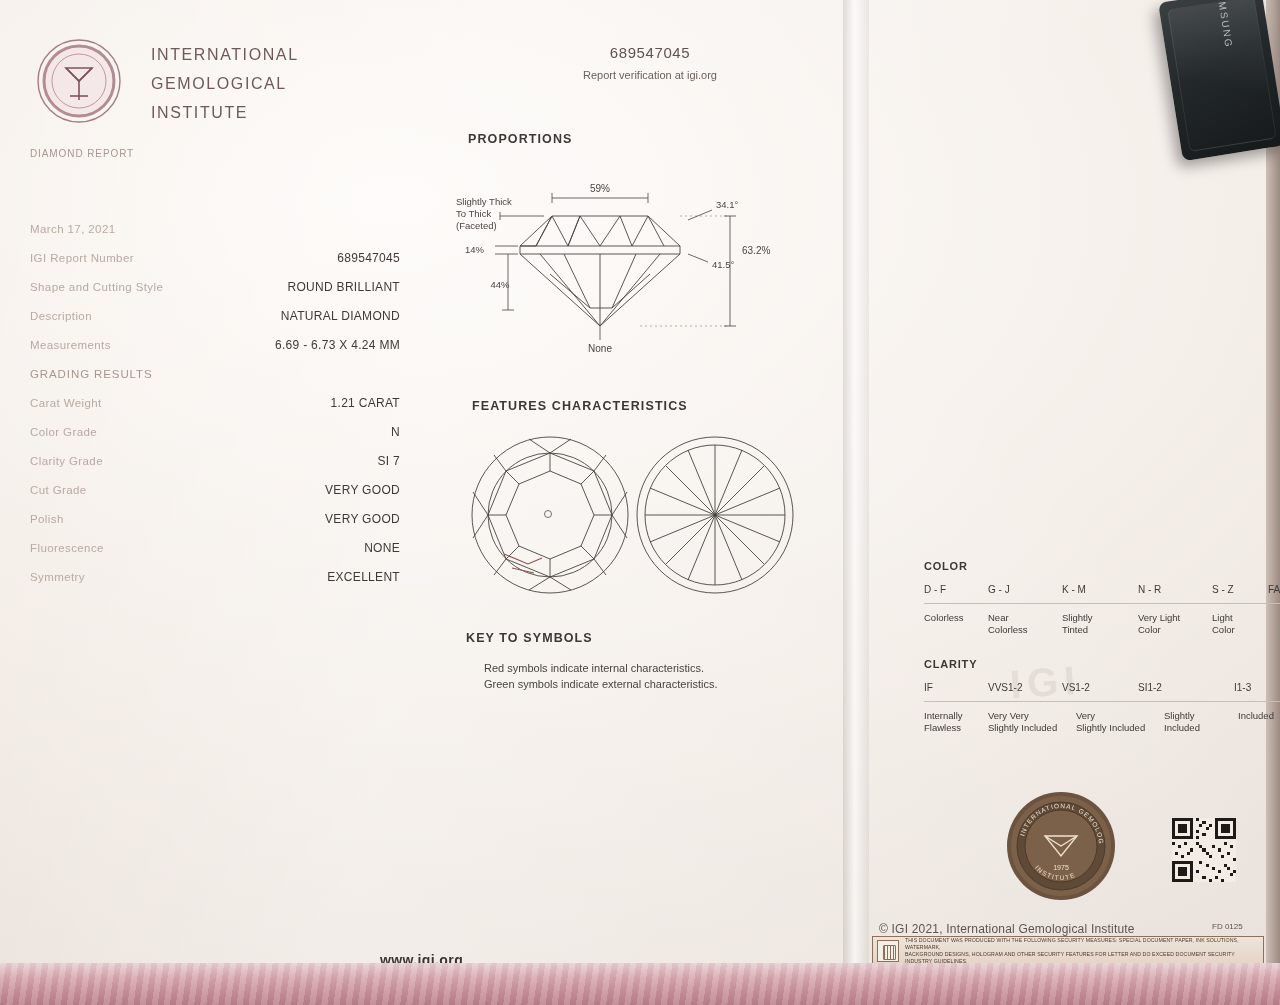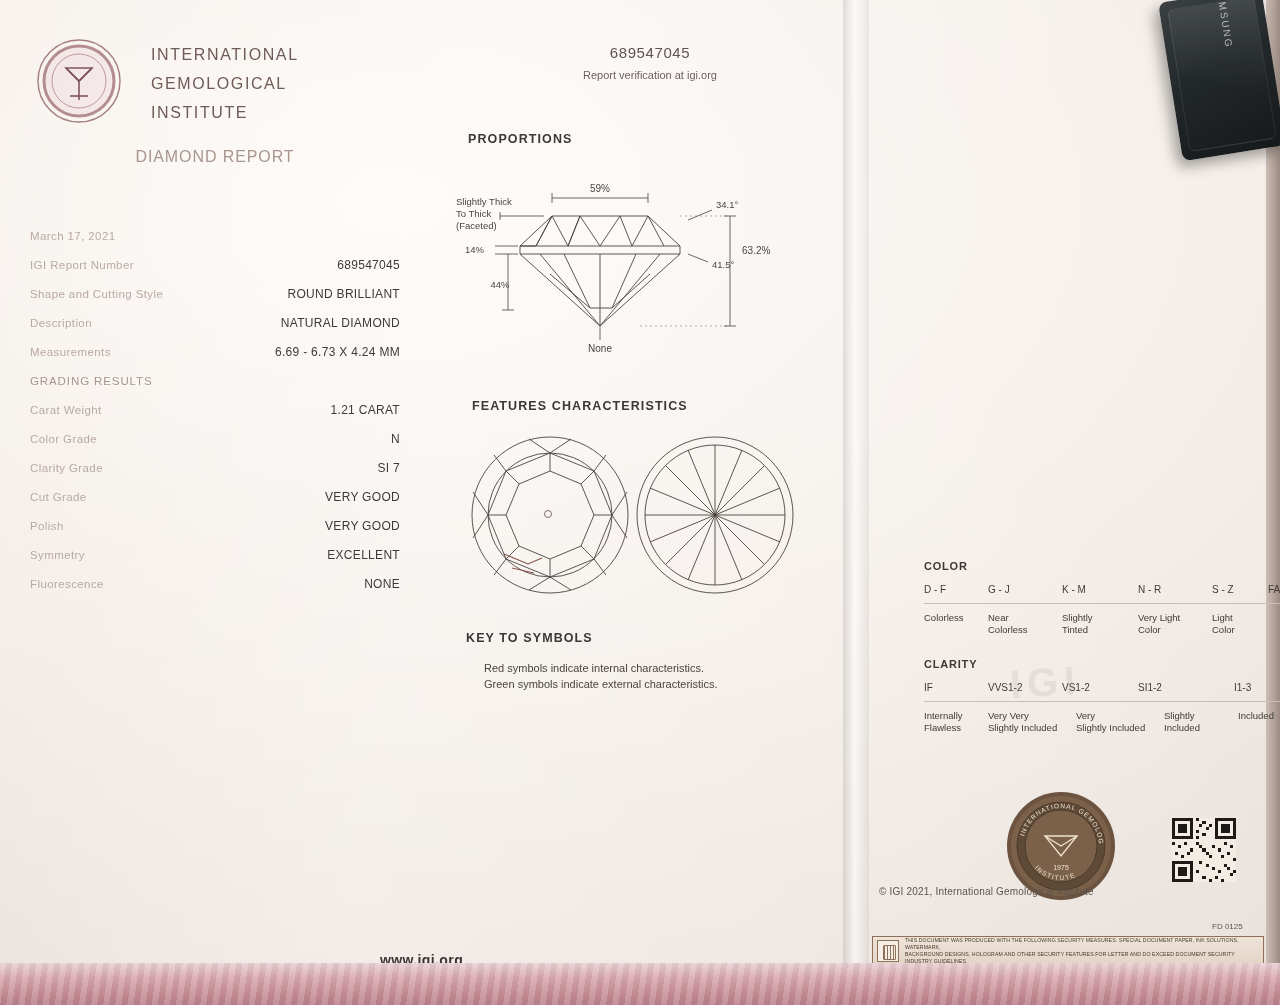--- a/index.html
+++ b/index.html
@@ -75,21 +75,21 @@
     line-height: 29px; font-family: "Liberation Sans", sans-serif;
   }
 
   #report-no { left: 470px; top: 44px; width: 360px; text-align: center; }
   #report-no .num { font-size: 15px; color: #5f5350; letter-spacing: .6px; }
   #report-no .ver { font-size: 11px; color: #6c605c; margin-top: 8px; }
 
   
   #left-col { left: 30px; top: 148px; width: 370px; }
   .sec-title {
-    font-size: 16px; letter-spacing: .9px; margin: 0 0 10px 0; text-align: center;
+    font-size: 10px; letter-spacing: .9px; margin: 0 0 10px 0;
   }
   .row {
     display: flex; justify-content: space-between; align-items: flex-start;
     font-size: 11.5px; line-height: 29px;
   }
   .row .k { letter-spacing: .4px; }
   .row .v { color: #3f3a38; font-size: 12px; letter-spacing: .3px; white-space: nowrap; }
 
   
   .hd {
@@ -118,21 +118,21 @@
   #refbox .desc > div { font-size: 9.5px; color: #3f3a38; line-height: 12px; }
 
   .c0 { width: 64px; } .c1 { width: 74px; } .c2 { width: 76px; }
   .c3 { width: 74px; } .c4 { width: 56px; } .c5 { width: 48px; }
 
   
   #seal { left: 1005px; top: 790px; width: 112px; height: 112px; }
   
   #qr { left: 1172px; top: 818px; width: 64px; height: 64px; }
 
-  #copyright { left: 872px; top: 886px; font-size: 10px; color: #5d544f; letter-spacing: .2px; padding-left: 7px; }
+  #copyright { left: 872px; top: 922px; font-size: 12px; color: #5d544f; letter-spacing: .2px; padding-left: 7px; }
   #fd { left: 1212px; top: 922px; font-size: 8px; color: #5d544f; }
 
   #security {
     left: 872px; top: 936px; width: 392px; height: 30px;
     border: 1px solid #8d6f5a;
     background: linear-gradient(180deg,#efe4d9,#e3d4c6);
     display: flex; align-items: center; gap: 6px; padding: 3px 4px;
   }
   #security .ico {
     width: 22px; height: 22px; border: 1px solid #8d6f5a; flex: 0 0 auto;
@@ -237,26 +237,26 @@
     <span class="k faded">Cut Grade</span>
     <span class="v">VERY GOOD</span>
   </div>
 
 
   <div class="row">
     <span class="k faded">Polish</span>
     <span class="v">VERY GOOD</span>
   </div>
   <div class="row">
+    <span class="k faded">Fluorescence</span>
+    <span class="v">NONE</span>
+  </div>
+  <div class="row">
     <span class="k faded">Symmetry</span>
     <span class="v">EXCELLENT</span>
-  </div>
-  <div class="row">
-    <span class="k faded">Fluorescence</span>
-    <span class="v">NONE</span>
   </div>
 </div>
 
 <div class="layer hd" id="proportions-hd">PROPORTIONS</div>
 
 <div class="layer" id="prop-wrap">
   <svg width="400" height="210" viewBox="0 0 400 210">
     <g stroke="#4a4340" stroke-width="0.9" fill="none">
 
       <line x1="112" y1="58" x2="208" y2="58"></line>

